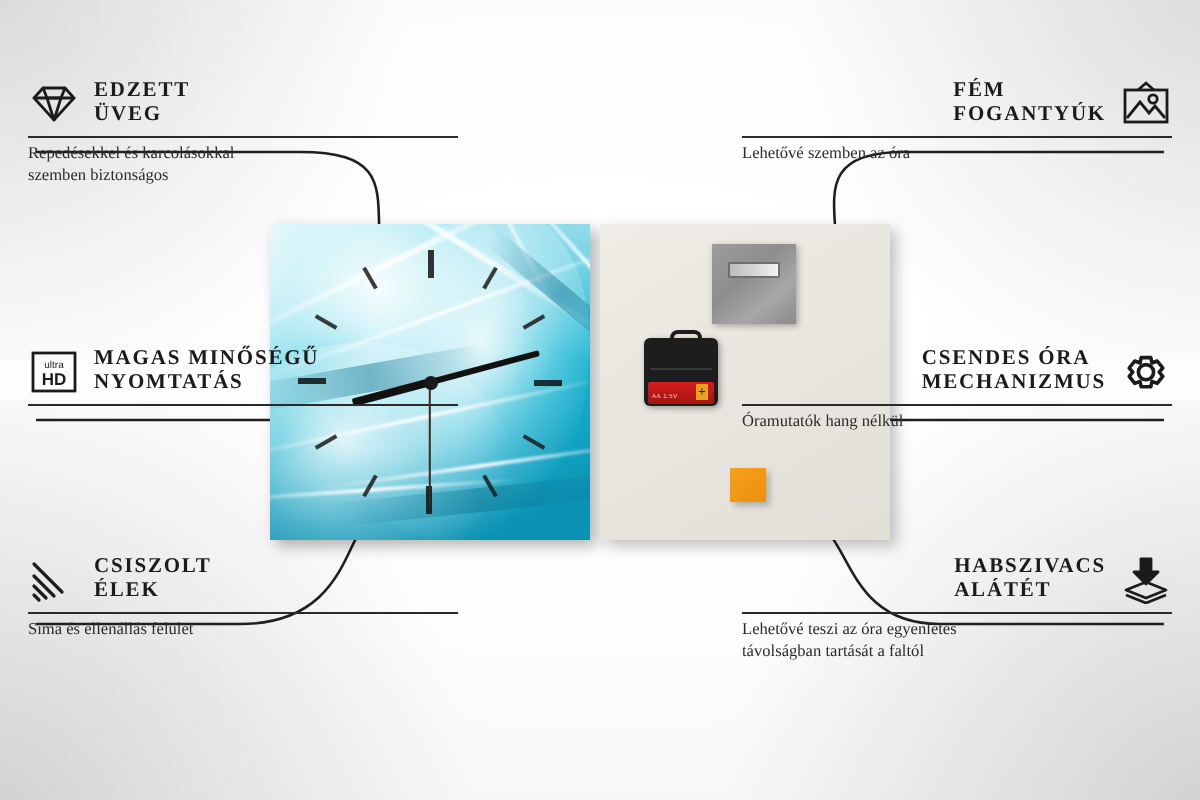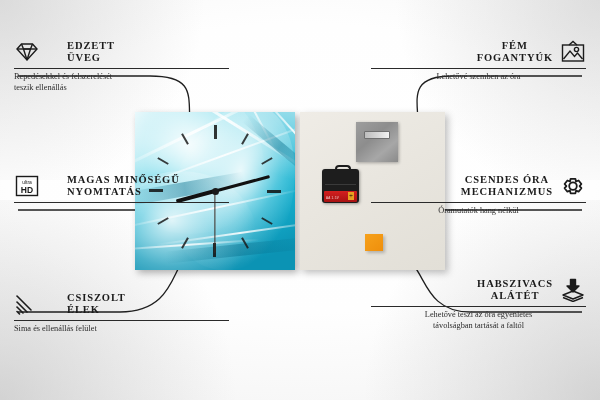--- a/index.html
+++ b/index.html
@@ -63,34 +63,34 @@
   #mech-loop{position:absolute;left:13px;top:0;width:12px;height:8px;border:2px solid #1d1d1d;border-bottom:none;border-radius:4px 4px 0 0;}
   #mech-line{position:absolute;left:3px;top:15px;width:31px;height:1px;background:#3a3a3a;}
   #battery{position:absolute;left:2px;top:22px;width:33px;height:11px;background:linear-gradient(180deg,#d31f1f 0%,#a81212 100%);border-radius:1px;}
   #battery-plus{position:absolute;left:24px;top:1px;width:6px;height:8px;background:#e8a020;font-size:7px;line-height:8px;text-align:center;color:#000;}
   #battery-txt{position:absolute;left:2px;top:5px;font-size:3px;color:#f6d3d3;letter-spacing:.3px;font-family:"Liberation Sans",sans-serif;}
   #foam-pad{position:absolute;left:65px;top:122px;width:18px;height:17px;background:linear-gradient(140deg,#f6a11b 0%,#ef8f0c 100%);box-shadow:2px 2px 3px rgba(0,0,0,.22);}
 
   
   .callout{position:absolute;width:215px;}
   .callout.left{text-align:left;}
-  .callout.right{text-align:center;}
+  .callout.right{text-align:left;}
   .chead{display:flex;align-items:center;gap:7px;}
   .callout.right .chead{justify-content:flex-end;}
   .ctitle{font-size:10.5px;line-height:12px;letter-spacing:.9px;color:#1b1b1b;font-weight:bold;text-transform:uppercase;}
-  .ctitle span{display:block;white-space:nowrap;margin-left:20px;}
+  .ctitle span{display:block;white-space:nowrap;}
   .rule{height:1px;background:#2a2a2a;margin:4px 0 3px;}
   .cdesc{font-size:8.3px;line-height:10.5px;color:#2b2b2b;}
   .cdesc span{display:block;white-space:nowrap;}
   .icon{width:26px;height:24px;flex:0 0 26px;}
   .icon svg{display:block;width:26px;height:24px;}
 
   #c1{left:14px;top:40px;}
   #c2{left:14px;top:174px;}
-  #c3{left:14px;top:292px;}
+  #c3{left:14px;top:278px;}
   #c4{right:14px;top:40px;}
   #c5{right:14px;top:174px;}
   #c6{right:14px;top:278px;}
 
   #links{position:absolute;left:0;top:0;width:600px;height:400px;pointer-events:none;}
 </style>
 </head>
 <body>
 
 <div id="stage">
@@ -212,22 +212,22 @@
         </g>
           </svg>
       </div>
       <div class="ctitle">
         <span>EDZETT</span>
         <span>ÜVEG</span>
       </div>
     </div>
     <div class="rule"></div>
     <div class="cdesc">
-      <span>Repedésekkel és felszerelését</span>
-      <span>teszik ellenállás</span>
+      <span>Repedésekkel és karcolásokkal</span>
+      <span>szemben biztonságos</span>
     </div>
   </div>
 
   <div class="callout left" id="c2">
     <div class="chead">
       <div class="icon">
         <svg viewBox="0 0 26 24">
           <rect x="2.5" y="2.5" width="21" height="19" fill="none" stroke="#1b1b1b" stroke-width="1.4"></rect>
           <text x="13" y="10" font-family="Liberation Sans, sans-serif" font-size="5" text-anchor="middle" fill="#1b1b1b">ultra</text>
           <text x="13" y="18.5" font-family="Liberation Sans, sans-serif" font-size="8.5" font-weight="bold" text-anchor="middle" fill="#1b1b1b">HD</text>

